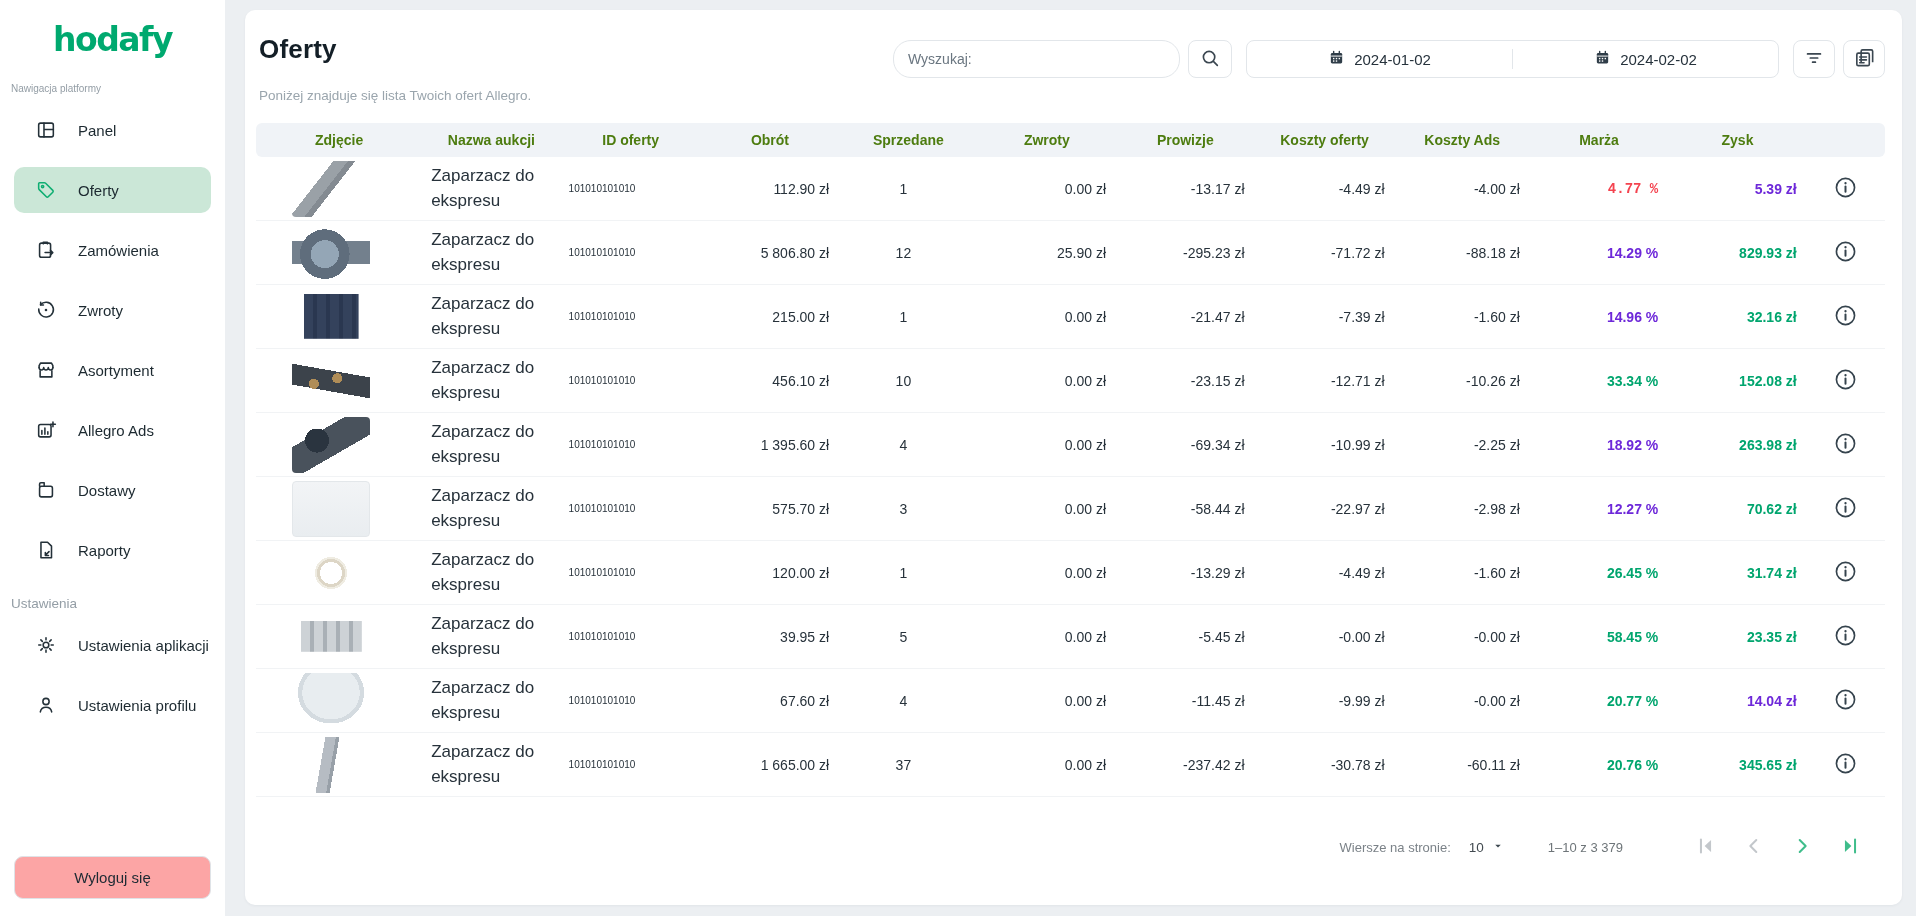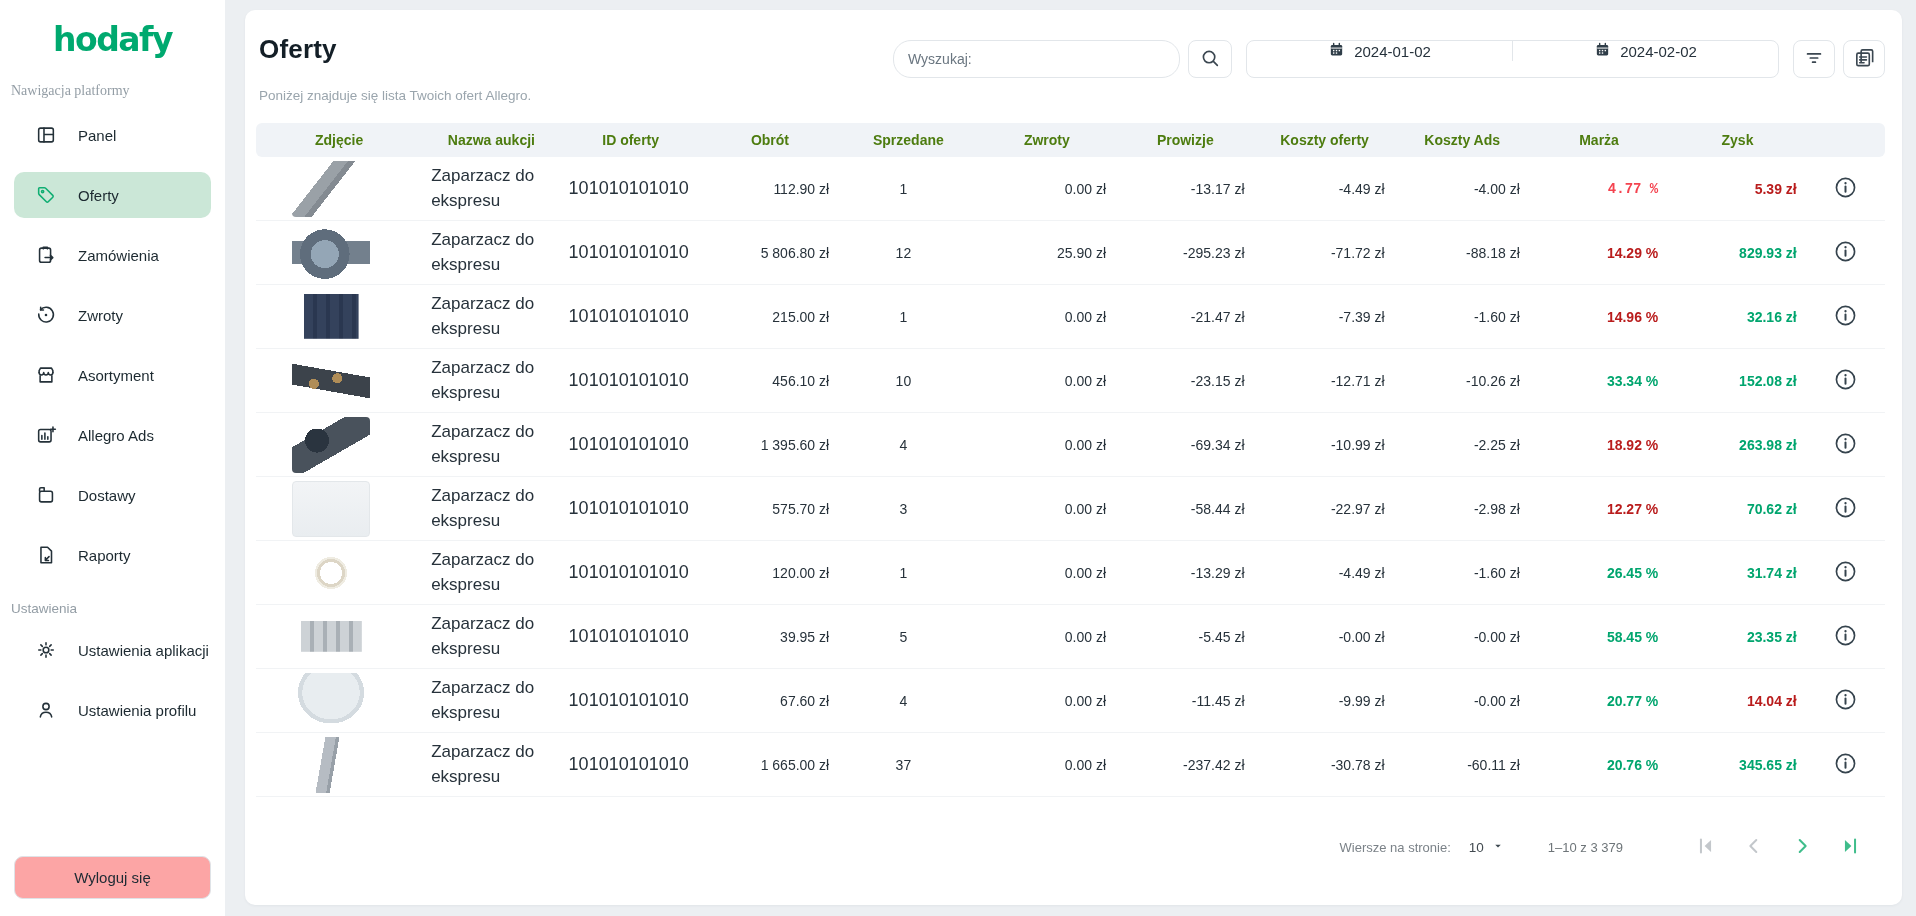--- a/index.html
+++ b/index.html
@@ -4,21 +4,21 @@
 <style>
   * { box-sizing: border-box; margin: 0; padding: 0; }
   html,body { width:1916px; height:916px; overflow:hidden;
     font-family:"Liberation Sans","DejaVu Sans",sans-serif; background:#eceff2; color:#26323c; }
   .app { display:flex; width:1916px; height:916px; }
 
   
   .sidebar { width:225px; background:#fff; height:100%; display:flex; flex-direction:column; flex:0 0 225px; }
   .logo { margin:20px auto 6px; font-family:"DejaVu Sans",sans-serif; font-weight:800;
     font-size:33px; letter-spacing:-1.5px; color:#00a96f; }
-  .nav-label { margin:18px 0 6px 11px; font-size:14px; color:#939da5;font-family:Liberation Serif, serif; }
+  .nav-label { margin:18px 0 6px 11px; font-size:10px; color:#939da5; }
   .nav-item { display:flex; align-items:center; gap:21px; height:46px; margin:7px 14px;
     padding-left:21px; border-radius:10px; font-size:15px; color:#1c2930; cursor:pointer; }
   .nav-item.active { background:#cbe7d7; }
   .nav-icon { width:22px; height:22px; display:flex; align-items:center; justify-content:center; }
   .nav-icon svg { width:22px; height:22px; stroke:#243139; fill:none; stroke-width:1.7;
     stroke-linecap:round; stroke-linejoin:round; }
   .nav-item.active .nav-icon svg { stroke:#0fae72; }
   .section-label { margin:16px 0 4px 11px; font-size:13.5px; color:#939da5; }
   .sidebar-spacer { flex:1; }
   .logout-btn { margin:0 14px 17px; height:43px; border:1px solid #dfe3e7; border-radius:9px;
@@ -33,43 +33,43 @@
   .page-title { font-size:26px; font-weight:700; color:#141f27; letter-spacing:.2px; }
   .page-subtitle { margin-top:23px; font-size:13.5px; color:#9aa5ad; }
   .controls { margin-left:auto; display:flex; align-items:center; margin-top:6px; }
   .search-input { width:287px; height:38px; border:1px solid #e2e6ea; border-radius:18px;
     padding:0 14px; font-size:14px; color:#3c4953; outline:none; font-family:inherit; }
   .search-input::placeholder { color:#6a7680; }
   .icon-btn { height:38px; border:1px solid #e2e6ea; border-radius:8px; background:#fff;
     display:flex; align-items:center; justify-content:center; cursor:pointer; }
   .search-btn { width:44px; margin-left:8px; }
   .dates { width:533px; height:38px; margin-left:14px; border:1px solid #e2e6ea; border-radius:8px;
-    display:flex; align-items:flex-start; }
+    display:flex; align-items:center; }
   .date-half { flex:1; display:flex; align-items:center; justify-content:center; gap:9px;
     font-size:15px; font-weight:500; color:#26323c; cursor:pointer; }
   .date-half + .date-half { border-left:1px solid #e2e6ea; }
   .filter-btn { width:42px; margin-left:14px; }
   .copy-btn { width:42px; margin-left:8px; }
 
   
   .thead, .tr { display:grid;
     grid-template-columns:10.2% 8.5% 8.6% 8.5% 8.5% 8.5% 8.5% 8.6% 8.3% 8.5% 8.5% 1fr;
     align-items:center; }
   .thead { height:34px; background:#f0f3f7; border-radius:6px; font-size:14px; font-weight:700;
     color:#4d7c0f; }
   .th { text-align:center; }
   .tr { height:64px; border-bottom:1px solid #f1f3f5; font-size:14px; color:#27323b; }
   .td { padding-right:10px; }
   .td.num { text-align:right; }
   .td.ctr { text-align:center; }
   .td.name { font-size:17px; line-height:1.45; padding-left:9px; }
-  .td.id { padding-left:8px; font-size:18px; }
+  .td.id { padding-left:8px; font-size:10px; }
   .td.marza, .td.zysk { font-weight:700; }
   [data-color="red"]   { color:#f4434f;font-family:Liberation Mono, monospace; }
-  [data-color="amber"] { color:#b91c1c; }
+  [data-color="amber"] { color:#6d28d9; }
   [data-color="green"] { color:#00a56e; }
   .td.info { text-align:center; padding:0; }
   .info-btn { background:none; border:none; cursor:pointer; display:inline-flex; }
 
   .photo { width:78px; height:56px; margin-left:36px; border-radius:4px; background-color:#fff;
     background-repeat:no-repeat; background-position:center; }
   [data-photo="handle"]{background-image:linear-gradient(128deg,transparent 34%,#9aa1a7 34% 46%,#848b92 46% 52%,transparent 52%);}
   [data-photo="motor"]{background-image:radial-gradient(circle at 42% 52%,#94a6b6 0 26%,#5f6d7c 26% 46%,transparent 46%),linear-gradient(0deg,transparent 30%,#73808d 30% 72%,transparent 72%);}
   [data-photo="circuit-board"]{background-image:repeating-linear-gradient(90deg,#34425c 0 9px,#2a3750 9px 13px);background-size:70% 80%;}
   [data-photo="valve-block"]{background-image:radial-gradient(circle at 28% 55%,#b08d57 0 5px,transparent 5px),radial-gradient(circle at 58% 45%,#b08d57 0 5px,transparent 5px),linear-gradient(10deg,transparent 35%,#3c434b 35% 65%,transparent 65%);}

